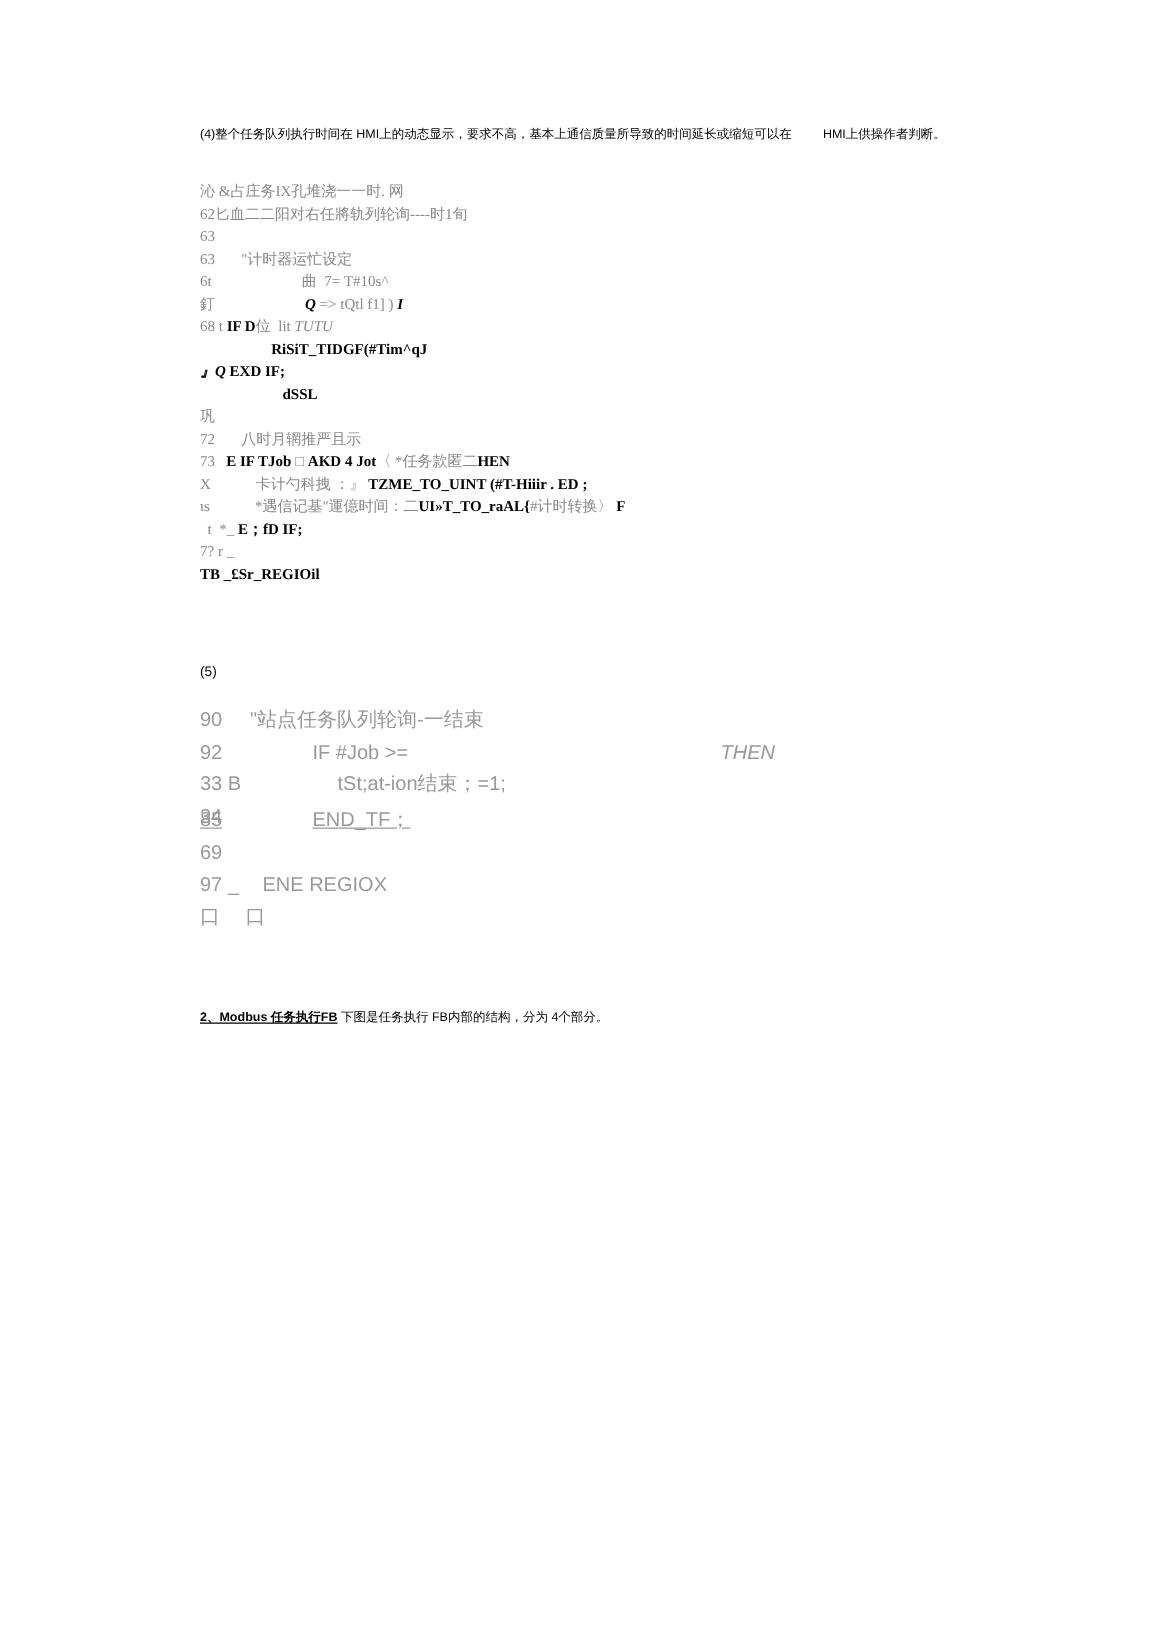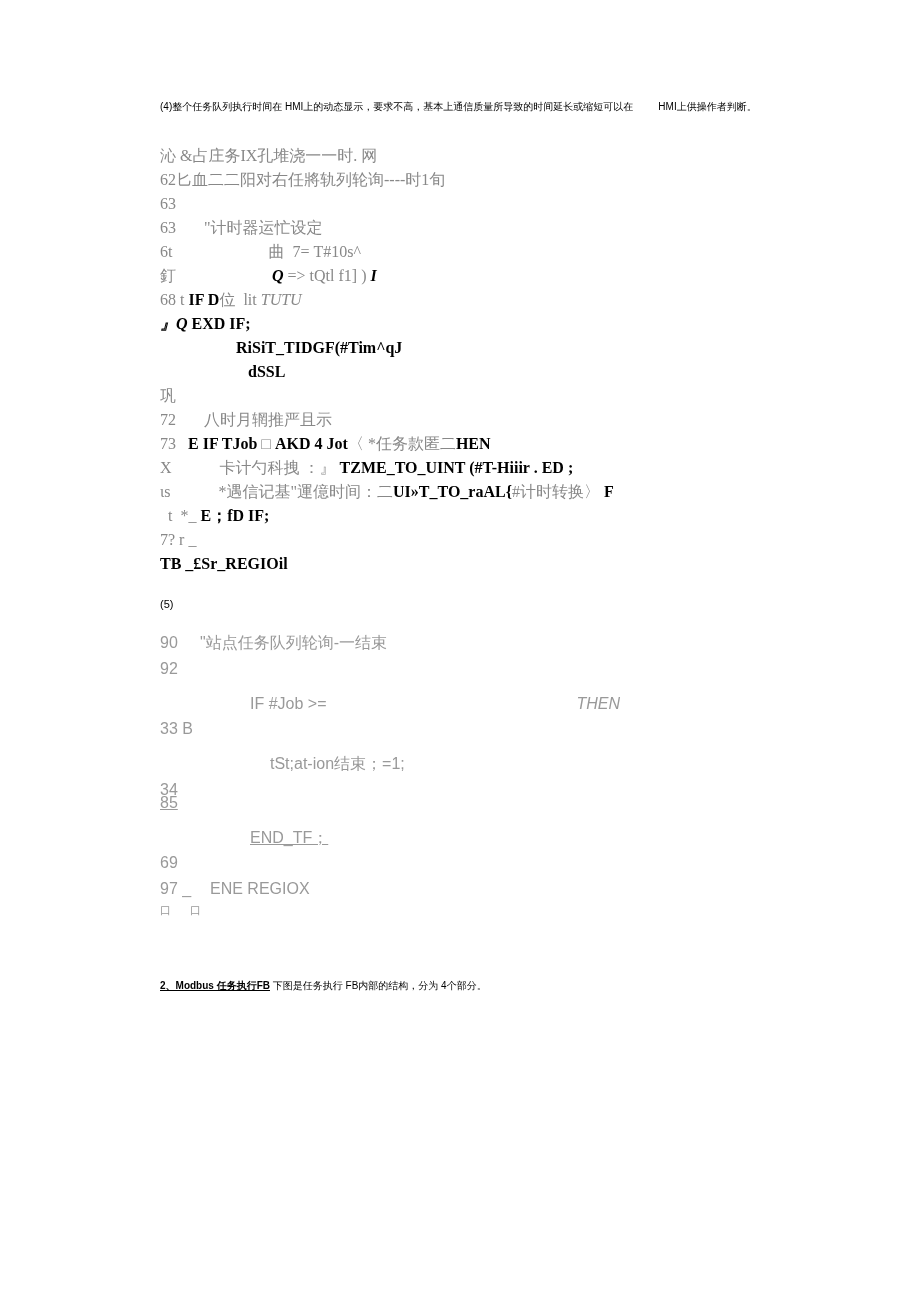--- a/index.html
+++ b/index.html
@@ -15,24 +15,24 @@
     .header-note {
       font-size: 10px;
       color: #000;
       margin-bottom: 30px;
       display: flex;
       justify-content: flex-start;
       gap: 25px;
     }
     .code-block-1 {
       font-family: "Times New Roman", serif;
-      font-size: 16px;
+      font-size: 12px;
       line-height: 1.5;
       color: #888;
-      margin-bottom: 22px;
+      margin-bottom: 64px;
     }
     .code-block-1 .line {
       white-space: pre;
     }
     .code-block-1 .dark {
       color: #000;
       font-weight: bold;
     }
     .code-block-1 .italic {
       font-style: italic;
@@ -55,29 +55,28 @@
     }
     .code-block-2 .ln {
       width: 40px;
       flex-shrink: 0;
     }
     .code-block-2 .txt {
       flex: 1;
     }
     .code-block-2 .indent {
       padding-left: 50px;
-      margin-top: 35px;
     }
     .code-block-2 .then {
       float: right;
       padding-right: 140px;
       font-style: italic;
     }
     .boxes {
-      font-size: 11px;
+      font-size: 16px;
       color: #999;
       letter-spacing: 8px;
     }
     .footer-text {
       font-size: 10px;
       color: #000;
       margin-top: 60px;
     }
     .footer-text .underline {
       text-decoration: underline;
@@ -95,22 +94,22 @@
   </div>
 
   <div class="code-block-1">
     <div class="line">沁 &amp;占庄务IX孔堆浇一一时. 网</div>
     <div class="line"><span>62</span><span>匕血二二阳对右任將轨列轮询----时1旬</span></div>
     <div class="line">63</div>
     <div class="line"><span>63</span><span>       "计时器运忙设定</span></div>
     <div class="line">6t                        曲  7= T#10s^</div>
     <div class="line"><span>釘                        </span><span class="italic dark">Q</span><span> =&gt; tQtl f1] ) </span><span class="italic dark">I</span></div>
     <div class="line"><span>68 t </span><span class="dark">IF D</span><span>位  lit </span><span class="italic">TUTU</span></div>
+    <div class="line dark">                   RiSiT_TIDGF(#Tim^qJ</div>
     <div class="line"><span class="italic dark">』Q</span><span class="dark"> EXD IF;</span></div>
-    <div class="line dark">                   RiSiT_TIDGF(#Tim^qJ</div>
     <div class="line dark">                      dSSL</div>
     <div class="line">巩</div>
     <div class="line"><span>72</span><span>       八时月辋推严且示</span></div>
     <div class="line"><span>73   </span><span class="dark">E IF TJob</span><span> □ </span><span class="dark">AKD 4 Jot</span><span>〈 *任务款匿二</span><span class="dark">HEN</span></div>
     <div class="line"><span>X            卡计勺科拽 ：』 </span><span class="dark">TZME_TO_UINT (#T-Hiiir . ED ;</span></div>
     <div class="line"><span>ιs</span><span>            *遇信记基"運億时间：二</span><span class="dark">UI»T_TO_raAL{</span><span>#计时转换〉 </span><span class="dark">F</span></div>
     <div class="line"><span>  t  *_ </span><span class="dark">E；fD IF;</span></div>
     <div class="line">7? r _</div>
     <div class="line dark">TB _£Sr_REGIOil</div>
   </div>

